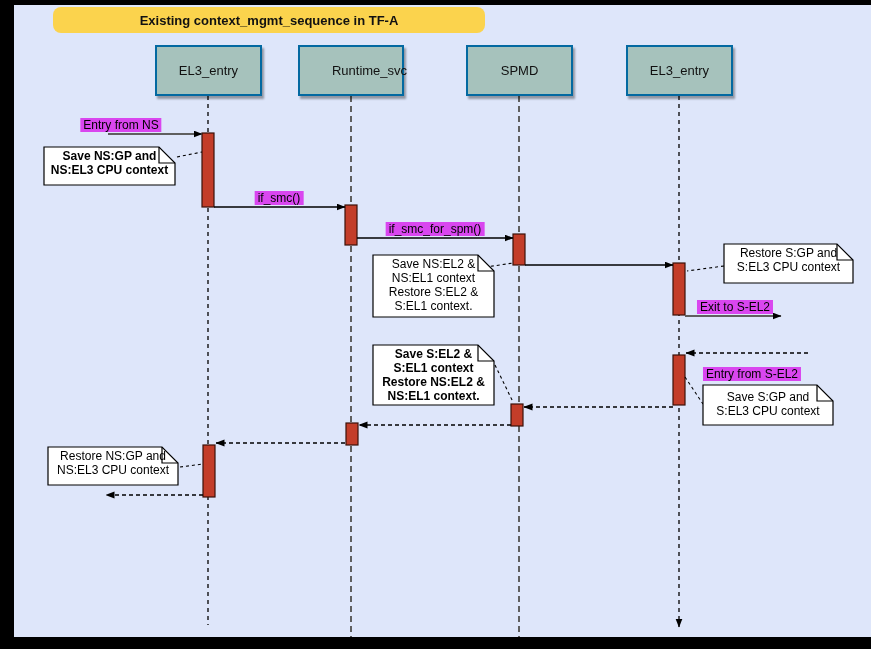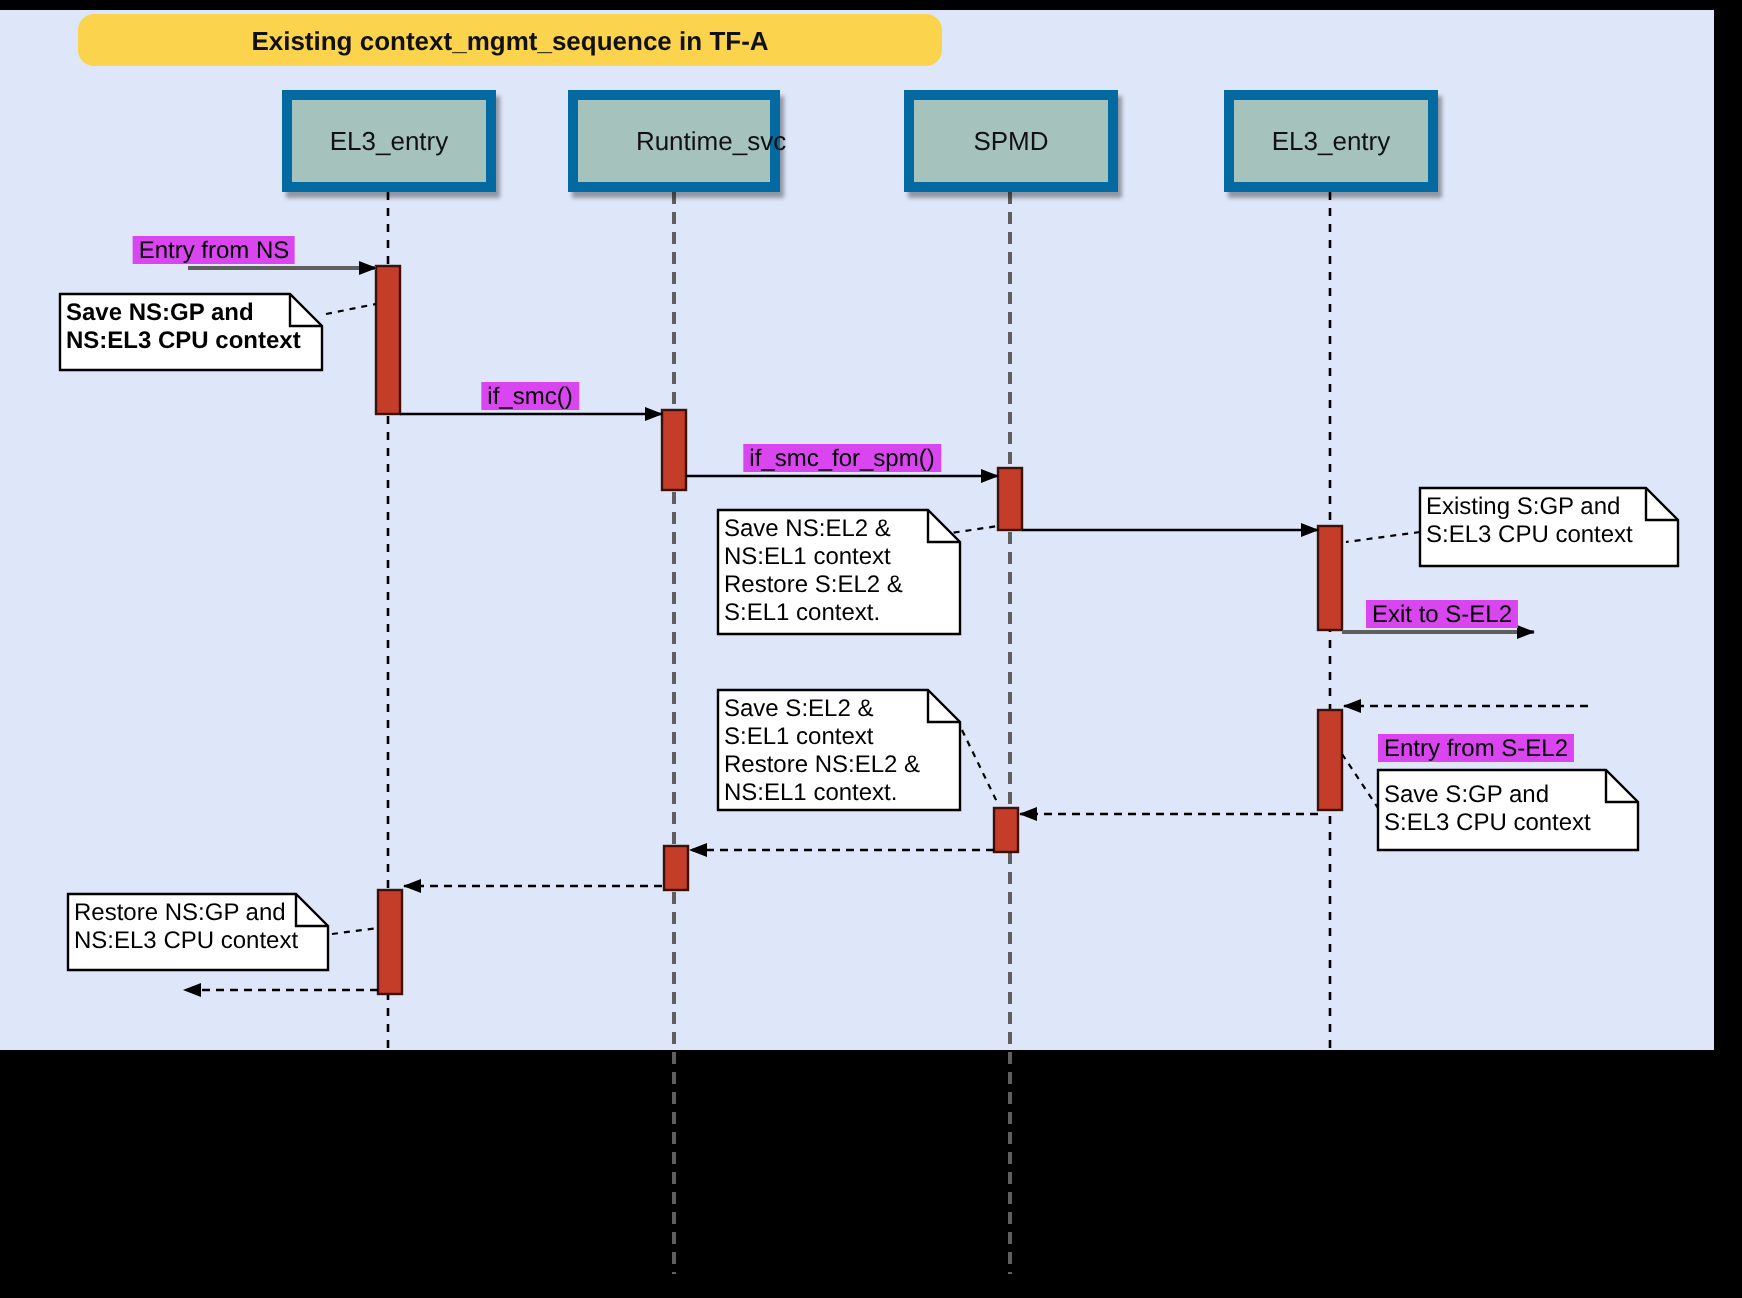--- a/index.html
+++ b/index.html
@@ -1,28 +1,28 @@
 <!DOCTYPE html>
 <html style="--background: #dee6fa; --title-bg: #fbd34d; --header-fill: #a6c2bc; --activation: #c33d29; --note-fill: #ffffff;"><head>
 <meta charset="utf-8">
 <style>
   html,body{margin:0;padding:0;background:#000;}
   .frame{position:relative;width:871px;height:649px;background:#000;overflow:hidden;
          font-family:"Liberation Sans", sans-serif;}
-  .canvas{position:absolute;left:0;top:5px;width:857px;height:520px;
-          background:var(--background,#dee6fa);}
+  .canvas{position:absolute;left:14px;top:5px;width:857px;height:632px;
+          background:var(--background,#dee6fa);text-align:center;}
   .canvas > svg{position:absolute;left:0;top:0;}
 
   .title{position:absolute;left:39px;top:2px;width:432px;height:26px;
          background:var(--title-bg,#fbd34d);border-radius:8px;
          display:flex;align-items:center;justify-content:center;
          font-size:13px;font-weight:bold;color:#111;}
 
   .head{position:absolute;top:40px;height:51px;
-        background:var(--header-fill,#a6c2bc);border:5px solid #0369a1;
+        background:var(--header-fill,#a6c2bc);border:2px solid #0369a1;
         box-shadow:2px 3px 2px rgba(0,0,0,0.35);
         display:flex;align-items:center;justify-content:center;
         font-size:13px;color:#111;box-sizing:border-box;}
   .head.h1{left:141px;width:107px;}
   .head.h2{left:284px;width:106px;padding-left:37px;}
   .head.h3{left:452px;width:107px;}
   .head.h4{left:612px;width:107px;}
 
   .msg-label{position:absolute;transform:translateX(-50%);
              background:#d946ef;padding:0 3px;font-size:12px;color:#000;
@@ -126,23 +126,23 @@
     <div class="msg-label" style="left:421px;top:217px;">if_smc_for_spm()</div>
     <div class="msg-label" style="left:721px;top:295px;">Exit to S-EL2</div>
     <div class="msg-label" style="left:738px;top:341px;margin-top:21px;">Entry from S-EL2</div>
 
     <div class="note-text" style="left:30px;top:142px;width:128px;font-weight:bold;">Save NS:GP and
 NS:EL3 CPU context</div>
     <div class="note-text" style="left:359px;top:250px;width:118px;">Save NS:EL2 &amp;
 NS:EL1 context
 Restore S:EL2 &amp;
 S:EL1 context.</div>
-    <div class="note-text" style="left:710px;top:239px;width:126px;">Existing S:GP and
+    <div class="note-text" style="left:710px;top:239px;width:126px;">Restore S:GP and
 S:EL3 CPU context</div>
-    <div class="note-text" style="left:359px;top:340px;width:118px;">Save S:EL2 &amp;
+    <div class="note-text" style="left:359px;top:340px;width:118px;font-weight:bold;">Save S:EL2 &amp;
 S:EL1 context
 Restore NS:EL2 &amp;
 NS:EL1 context.</div>
     <div class="note-text" style="left:689px;top:383px;width:127px;">Save S:GP and
 S:EL3 CPU context</div>
     <div class="note-text" style="left:34px;top:442px;width:127px;">Restore NS:GP and
 NS:EL3 CPU context</div>
 
   </div>
 </div>

